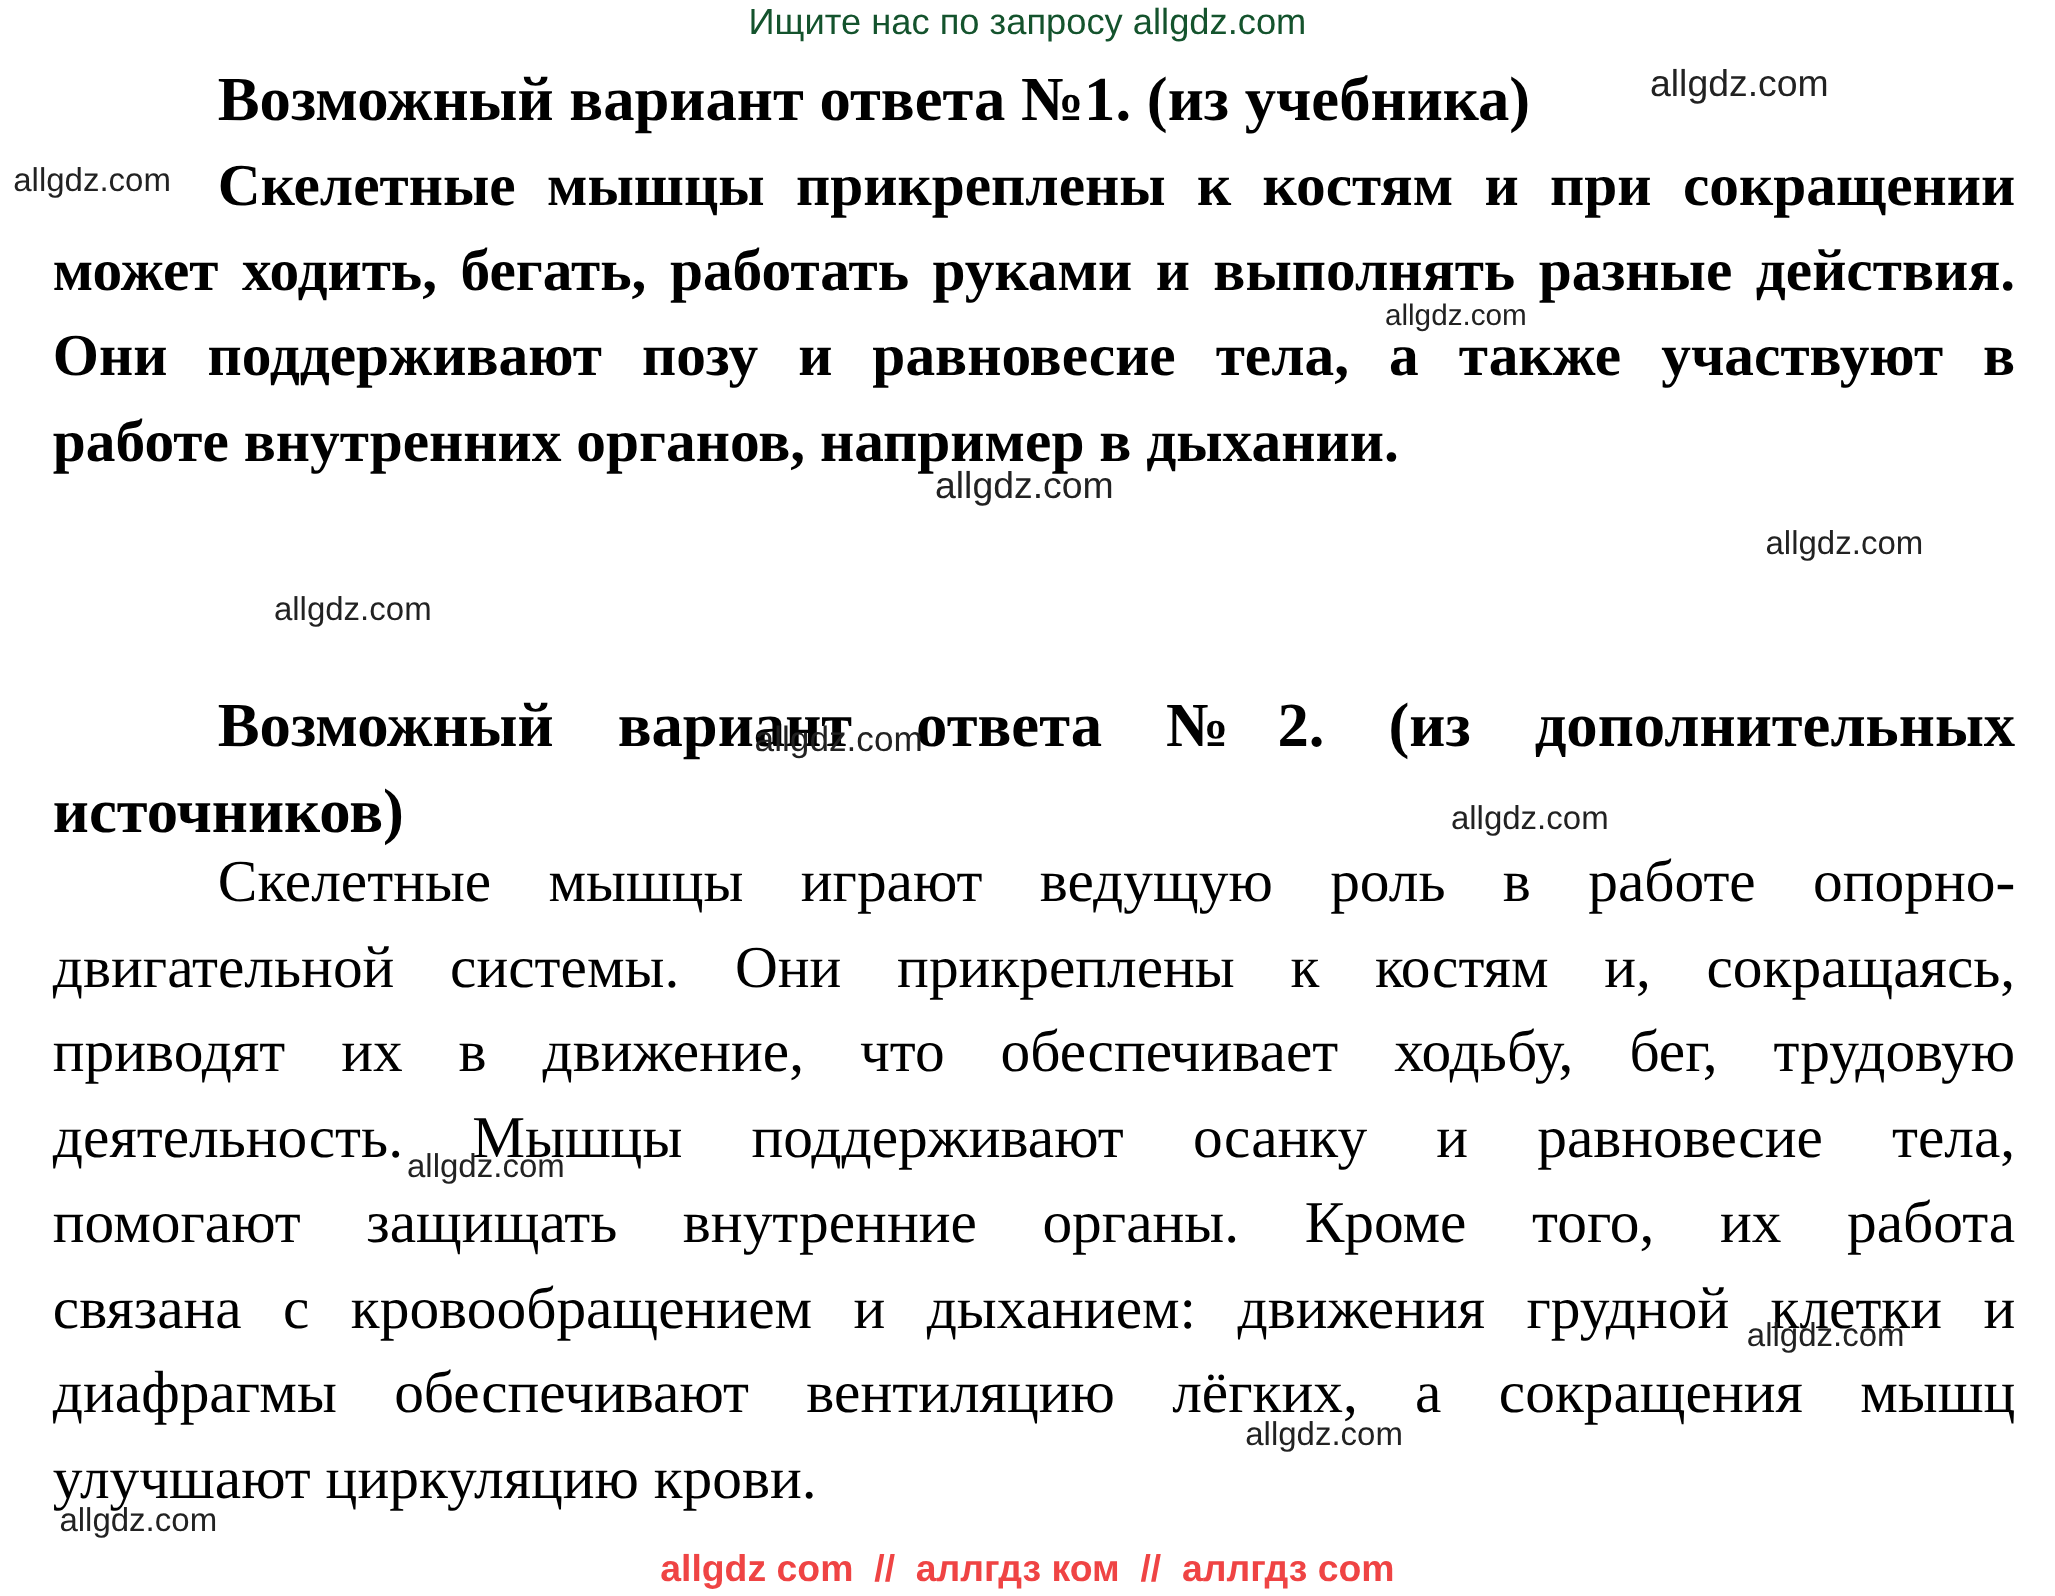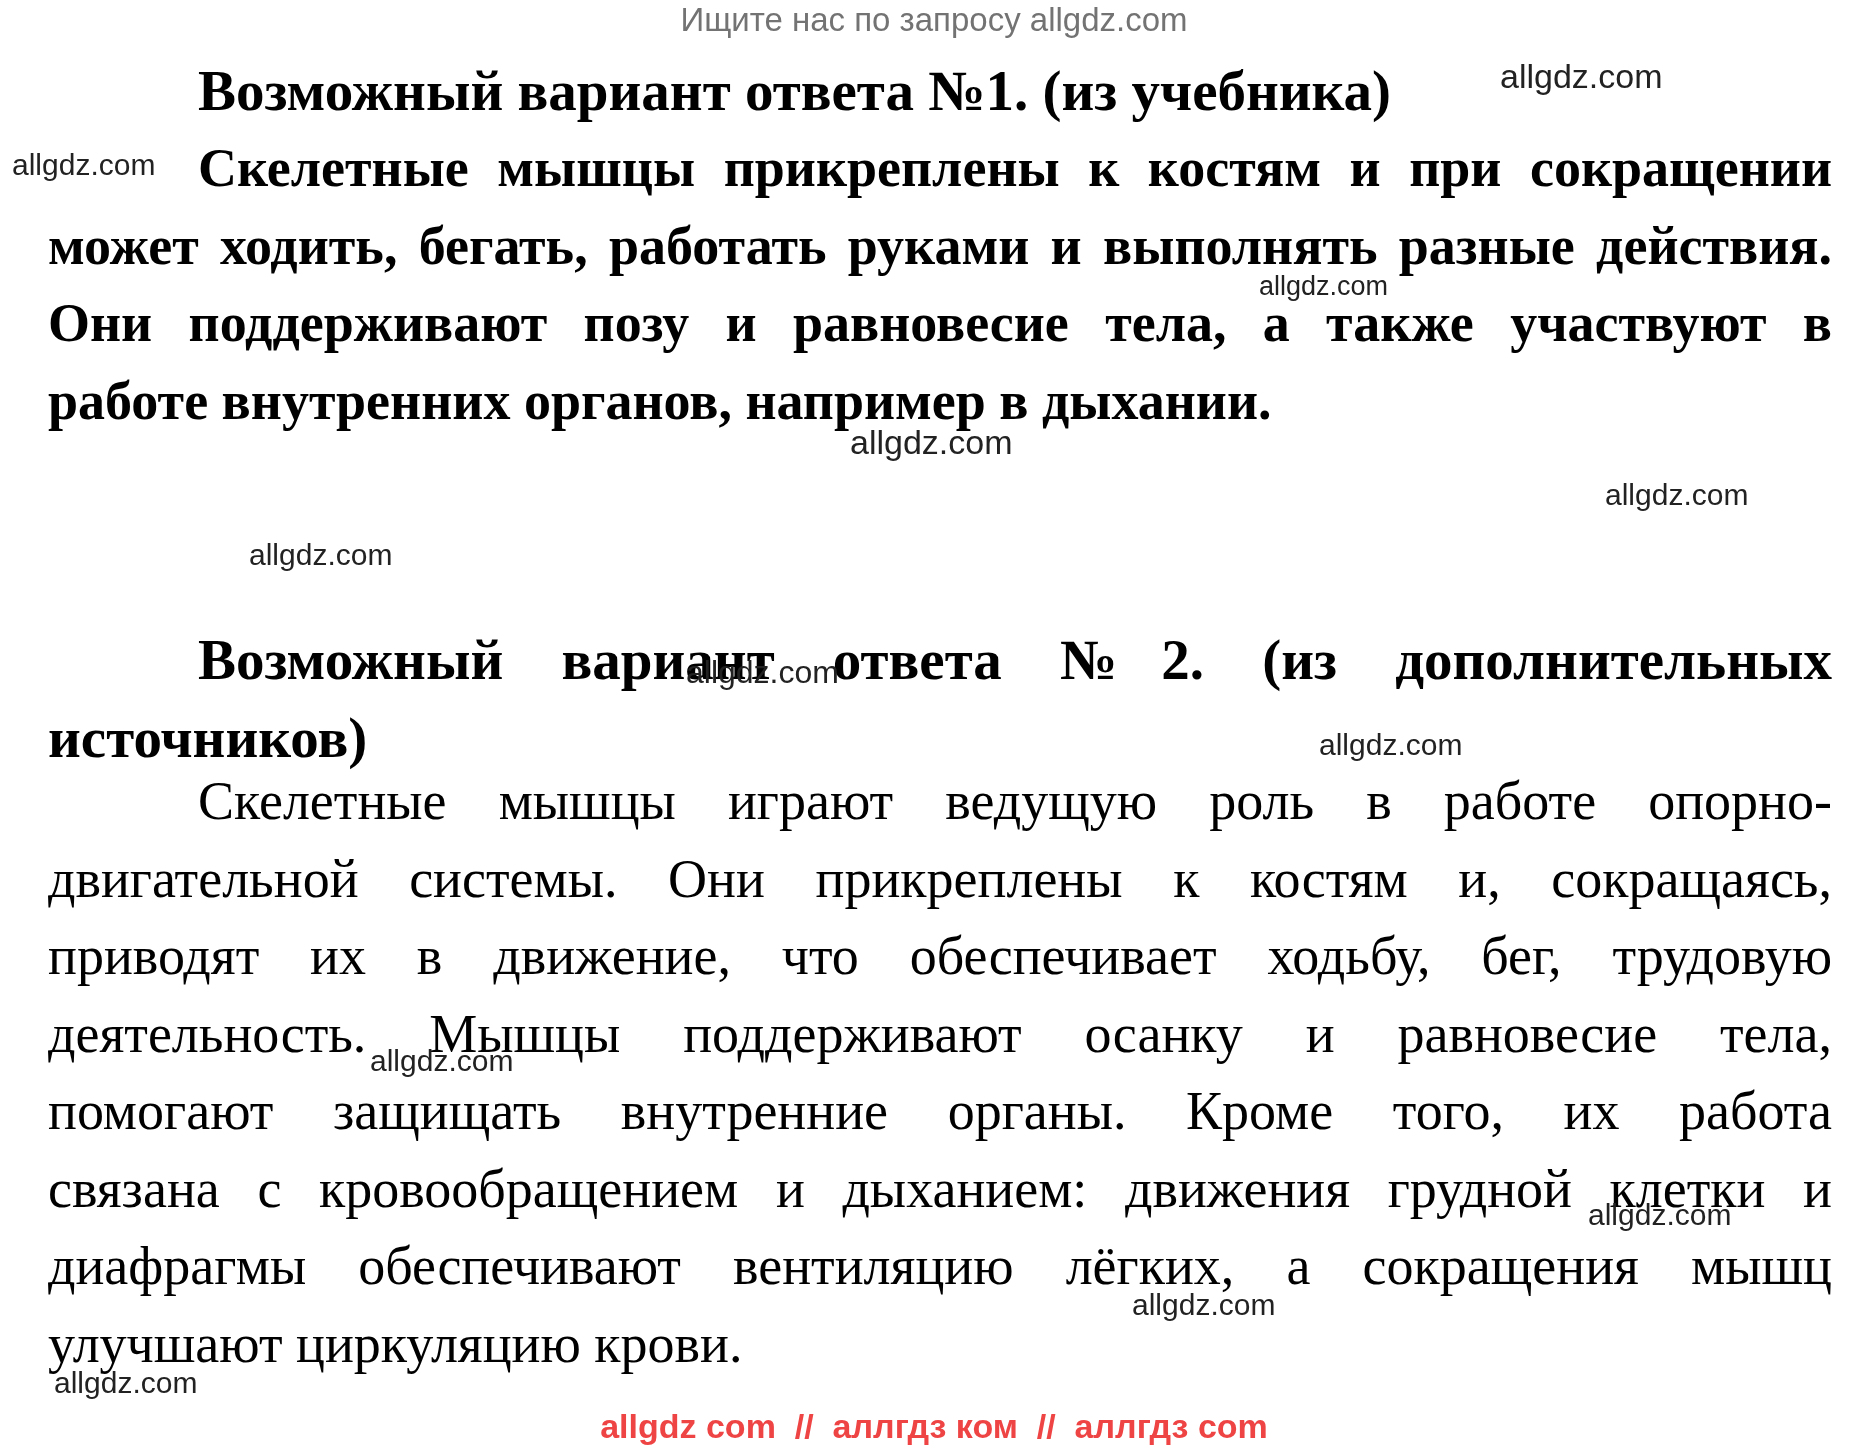--- a/index.html
+++ b/index.html
@@ -41,21 +41,21 @@
     position:absolute;
     font-family:"Liberation Sans", sans-serif;
     color:#222222;
     line-height:1.1;
     white-space:nowrap;
   }
 </style>
 </head>
 <body>
 
-<div class="promo-header" style="color: #737373;">Ищите нас по запросу allgdz.com</div>
+<div class="promo-header" style="color: #14532d;">Ищите нас по запросу allgdz.com</div>
 
 <div class="doc-block heading" style="top:52px;">
     <div class="line first last">Возможный вариант ответа №1. (из учебника)</div>
   </div>
 
 <div class="doc-block body-text" style="top:130px;font-weight:bold;">
     <div class="line first">Скелетные мышцы прикреплены к костям и при сокращении</div>
     <div class="line">может ходить, бегать, работать руками и выполнять разные действия.</div>
     <div class="line">Они поддерживают позу и равновесие тела, а также участвуют в</div>
     <div class="line last">работе внутренних органов, например в дыхании.</div>

